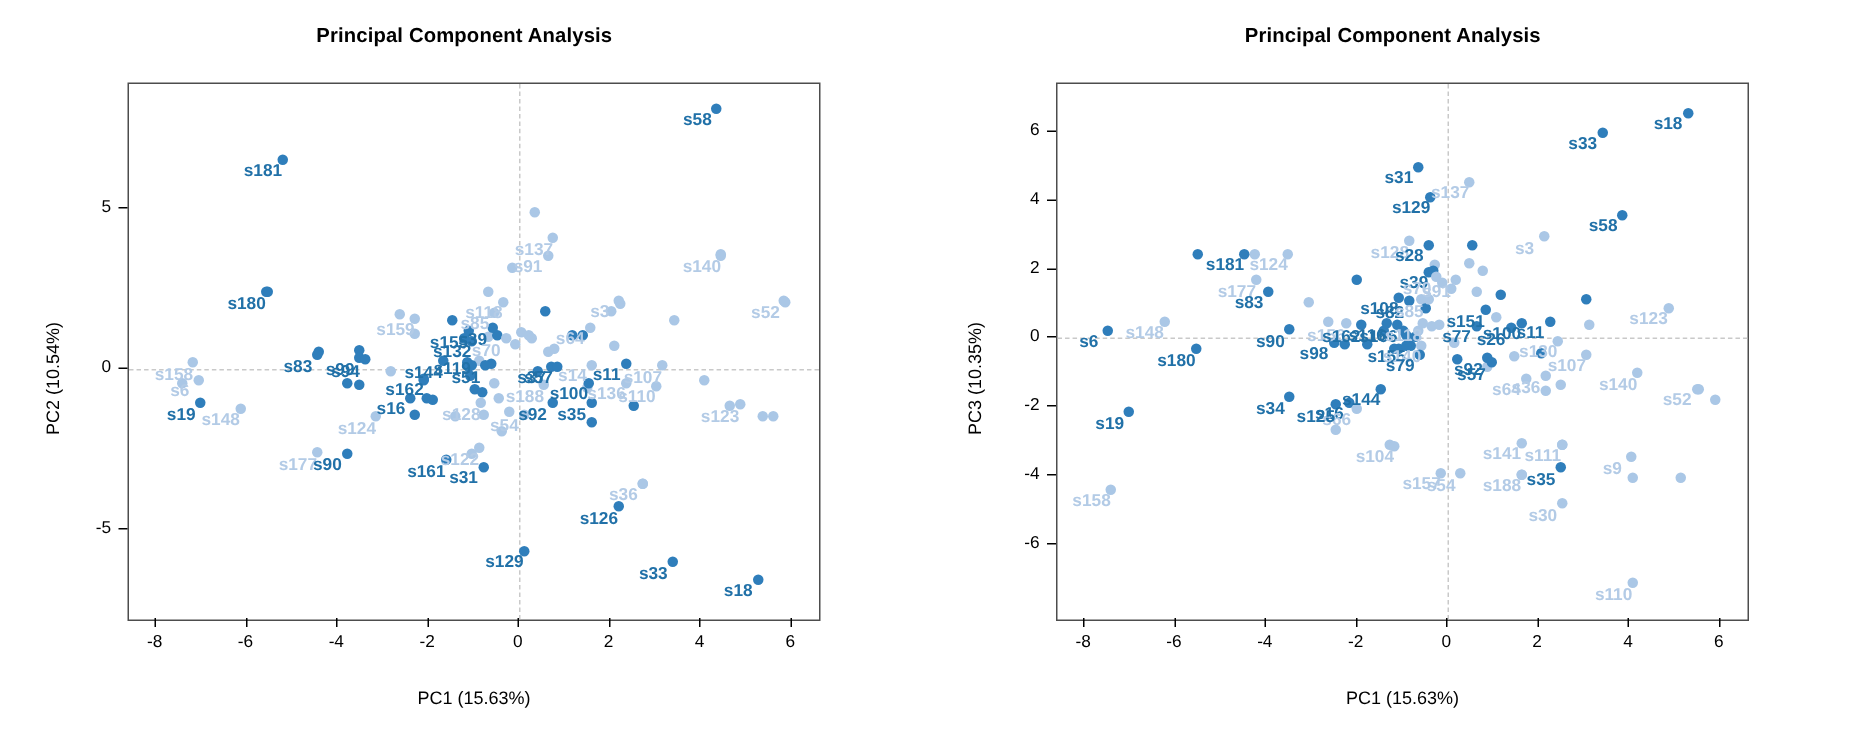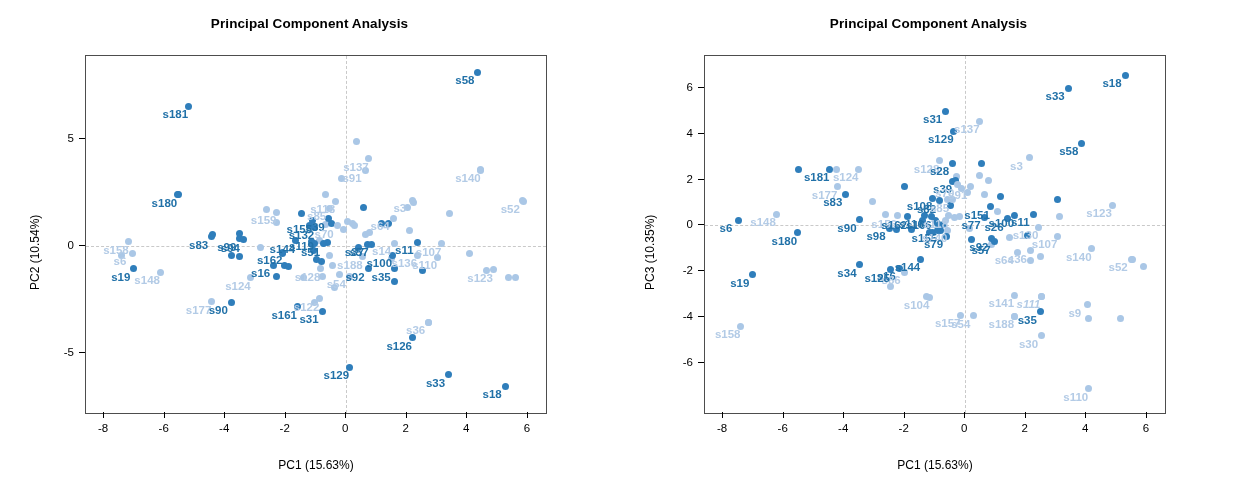--- a/index.html
+++ b/index.html
@@ -487,21 +487,21 @@
           <div class="lbl" style="left: 373.763px; top: 195.688px; color: rgb(179, 203, 230);">s140</div>
           <div class="lbl" style="left: 413.105px; top: 206.215px; color: rgb(179, 203, 230);">s52</div>
           <div class="lbl" style="left: 34.8158px; top: 221.548px; color: rgb(33, 113, 168);">s19</div>
           <div class="lbl" style="left: 141.947px; top: 211.708px; color: rgb(33, 113, 168);">s34</div>
           <div class="lbl" style="left: 181.289px; top: 215.369px; color: rgb(33, 113, 168);">s16</div>
           <div class="lbl" style="left: 202.474px; top: 206.215px; color: rgb(33, 113, 168);">s144</div>
           <div class="lbl" style="left: 186.132px; top: 219.26px; color: rgb(179, 203, 230);">s66</div>
           <div class="lbl" style="left: 172.211px; top: 216.971px; color: rgb(33, 113, 168);">s125</div>
           <div class="lbl" style="left: 211.553px; top: 244.433px; color: rgb(179, 203, 230);">s104</div>
           <div class="lbl" style="left: 296.289px; top: 242.144px; color: rgb(179, 203, 230);">s141</div>
-          <div class="lbl" style="left: 323.526px; top: 243.288px; color: rgb(179, 203, 230); font-style: italic;">s111</div>
+          <div class="lbl" style="left: 323.526px; top: 243.288px; color: rgb(179, 203, 230);">s111</div>
           <div class="lbl" style="left: 322.316px; top: 258.85px; color: rgb(33, 113, 168);">s35</div>
           <div class="lbl" style="left: 242.724px; top: 262.054px; color: rgb(179, 203, 230);">s157</div>
           <div class="lbl" style="left: 255.737px; top: 262.74px; color: rgb(179, 203, 230);">s54</div>
           <div class="lbl" style="left: 296.289px; top: 263.427px; color: rgb(179, 203, 230);">s188</div>
           <div class="lbl" style="left: 323.526px; top: 282.65px; color: rgb(179, 203, 230);">s30</div>
           <div class="lbl" style="left: 369.829px; top: 251.985px; color: rgb(179, 203, 230);">s9</div>
           <div class="lbl" style="left: 22.7105px; top: 273.496px; color: rgb(179, 203, 230);">s158</div>
           <div class="lbl" style="left: 370.737px; top: 335.971px; color: rgb(179, 203, 230);">s110</div>
         </div>
     </div>

